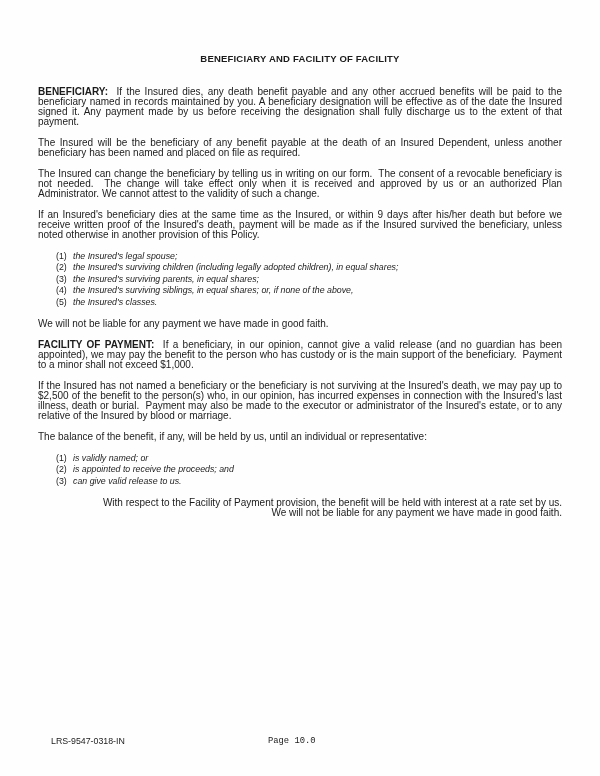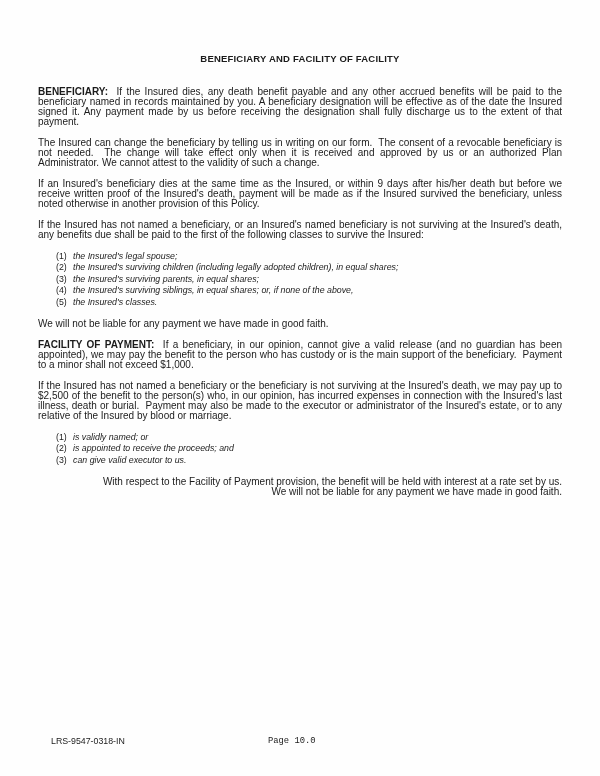--- a/index.html
+++ b/index.html
@@ -54,23 +54,23 @@
   .footer .page-number { position: absolute; left: 230px; top: 0; font-family: Liberation Mono, monospace; }
 </style>
 </head>
 <body>
 
 <div class="page">
   <div class="content">
     <div class="doc-title">BENEFICIARY AND FACILITY OF FACILITY</div>
     <div>
         <p class="para"><strong>BENEFICIARY:</strong>&nbsp; If the Insured dies, any death benefit payable and any other accrued benefits will be paid to the beneficiary named in records maintained by you. A beneficiary designation will be effective as of the date the Insured signed it. Any payment made by us before receiving the designation shall fully discharge us to the extent of that payment.</p>
+        <p class="para">The Insured will be the beneficiary of any benefit payable at the death of an Insured Dependent, unless another beneficiary has been named and placed on file as required.</p>
         <p class="para">The Insured can change the beneficiary by telling us in writing on our form.&nbsp; The consent of a revocable beneficiary is not needed.&nbsp; The change will take effect only when it is received and approved by us or an authorized Plan Administrator. We cannot attest to the validity of such a change.</p>
         <p class="para">If an Insured's beneficiary dies at the same time as the Insured, or within 9 days after his/her death but before we receive written proof of the Insured's death, payment will be made as if the Insured survived the beneficiary, unless noted otherwise in another provision of this Policy.</p>
-        <p class="para">If the Insured has not named a beneficiary, or an Insured's named beneficiary is not surviving at the Insured's death, any benefits due shall be paid to the first of the following classes to survive the Insured:</p>
         <div class="list">
           <div class="list-item">
             <span class="num">(1)</span>
             <span class="txt">the Insured's legal spouse;</span>
           </div>
           <div class="list-item">
             <span class="num">(2)</span>
             <span class="txt">the Insured's surviving children (including legally adopted children), in equal shares;</span>
           </div>
           <div class="list-item">
@@ -82,32 +82,33 @@
             <span class="txt">the Insured's surviving siblings, in equal shares; or, if none of the above,</span>
           </div>
           <div class="list-item">
             <span class="num">(5)</span>
             <span class="txt">the Insured's classes.</span>
           </div>
         </div>
         <p class="para">We will not be liable for any payment we have made in good faith.</p>
         <p class="para"><strong>FACILITY OF PAYMENT:</strong>&nbsp; If a beneficiary, in our opinion, cannot give a valid release (and no guardian has been appointed), we may pay the benefit to the person who has custody or is the main support of the beneficiary.&nbsp; Payment to a minor shall not exceed $1,000.</p>
         <p class="para">If the Insured has not named a beneficiary or the beneficiary is not surviving at the Insured's death, we may pay up to $2,500 of the benefit to the person(s) who, in our opinion, has incurred expenses in connection with the Insured's last illness, death or burial.&nbsp; Payment may also be made to the executor or administrator of the Insured's estate, or to any relative of the Insured by blood or marriage.</p>
+        <p class="para">The balance of the benefit, if any, will be held by us, until an individual or representative:</p>
         <div class="list">
           <div class="list-item">
             <span class="num">(1)</span>
             <span class="txt">is validly named; or</span>
           </div>
           <div class="list-item">
             <span class="num">(2)</span>
             <span class="txt">is appointed to receive the proceeds; and</span>
           </div>
           <div class="list-item">
             <span class="num">(3)</span>
-            <span class="txt">can give valid executor to us.</span>
+            <span class="txt">can give valid release to us.</span>
           </div>
         </div>
         <p class="para no-justify">With respect to the Facility of Payment provision, the benefit will be held with interest at a rate set by us.<br>We will not be liable for any payment we have made in good faith.</p>
       </div>
   </div>
 
   <div class="footer">
     <span class="form-number">LRS-9547-0318-IN</span>
     <span class="page-number">Page 10.0</span>
   </div>

